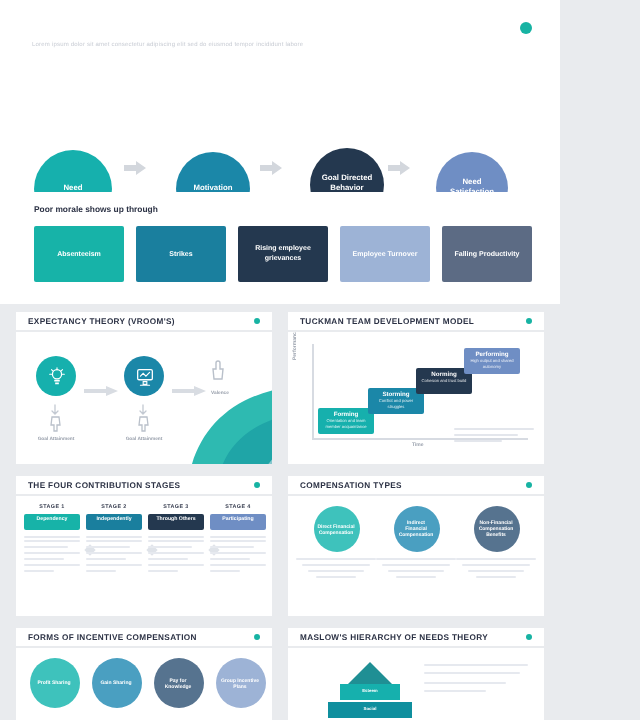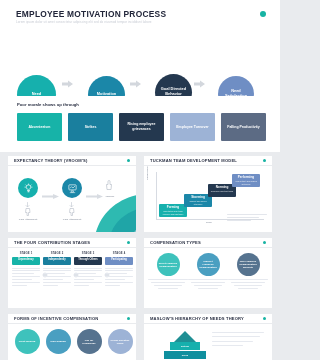--- a/index.html
+++ b/index.html
@@ -147,21 +147,20 @@
   }
   .mas-lines { position:absolute; left:68px; top:8px; width:52px; }
   .mas-lines span { display:block; height:1.1px; background:#e6e9ef; margin-bottom:3.2px; border-radius:1px; }
 </style>
 </head>
 <body>
 
 <div class="page">
 
   <div class="hdr">
-    <h1>EMPLOYEE MOTIVATION PROCESS</h1>
     <div class="sub">Lorem ipsum dolor sit amet consectetur adipiscing elit sed do eiusmod tempor incididunt labore</div>
     <div class="bdot"></div>
   </div>
 
   <div class="flow">
     <div class="circ" id="fc0" style="left: 17px; top: 40.5px; width: 39px; height: 39px; background: rgb(22, 176, 173);">Need</div>
     <div class="arrw" id="fa0" style="left: 62px; top: 46px;">
       <svg viewBox="0 0 22 14">
           <path d="M0 4h12V0l10 7-10 7v-4H0z" fill="#d3d7dd"></path>
         </svg>

